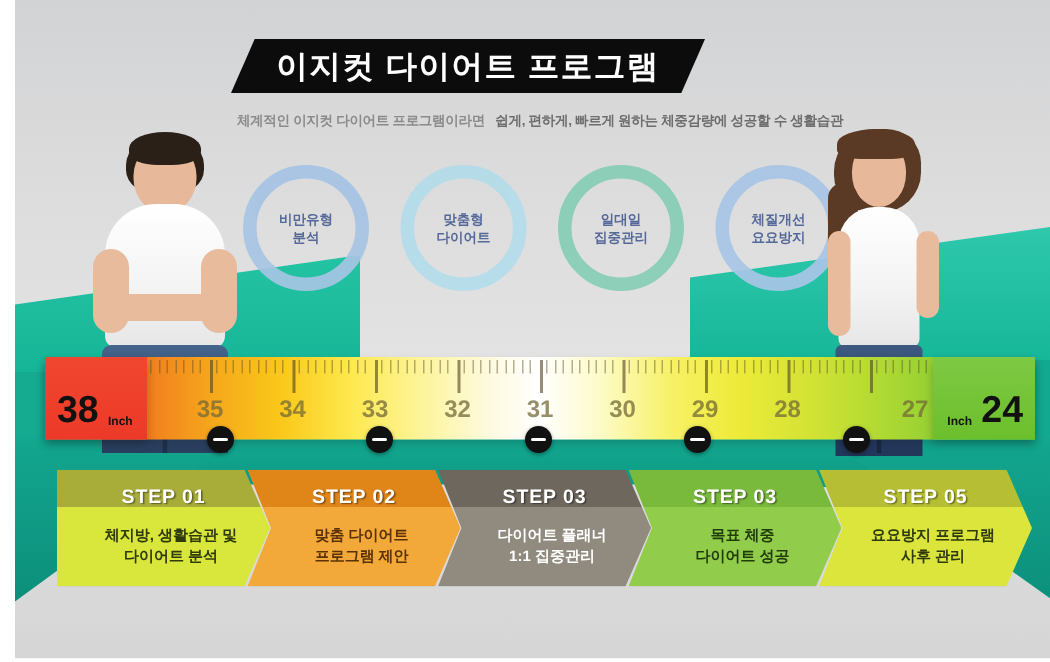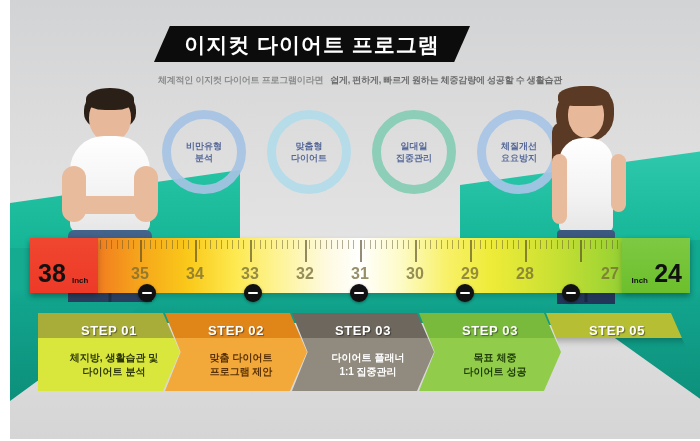--- a/index.html
+++ b/index.html
@@ -523,16 +523,20 @@
         </div>
         <div class="step-body" style="background: rgb(145, 204, 75);">
           <span style="color: rgb(31, 60, 8);">목표 체중</span>
           <span style="color: rgb(31, 60, 8);">다이어트 성공</span>
         </div>
       </div>
       <div class="step" style="left: 508px; z-index: 6;">
         <div class="step-head" style="background: rgb(182, 191, 51);">
           <span>STEP 05</span>
         </div>
+        <div class="step-body" style="background: rgb(219, 229, 60);">
+          <span style="color: rgb(47, 58, 12);">요요방지 프로그램</span>
+          <span style="color: rgb(47, 58, 12);">사후 관리</span>
+        </div>
       </div>
     </div>
 
 </div>
 
 </body></html>

